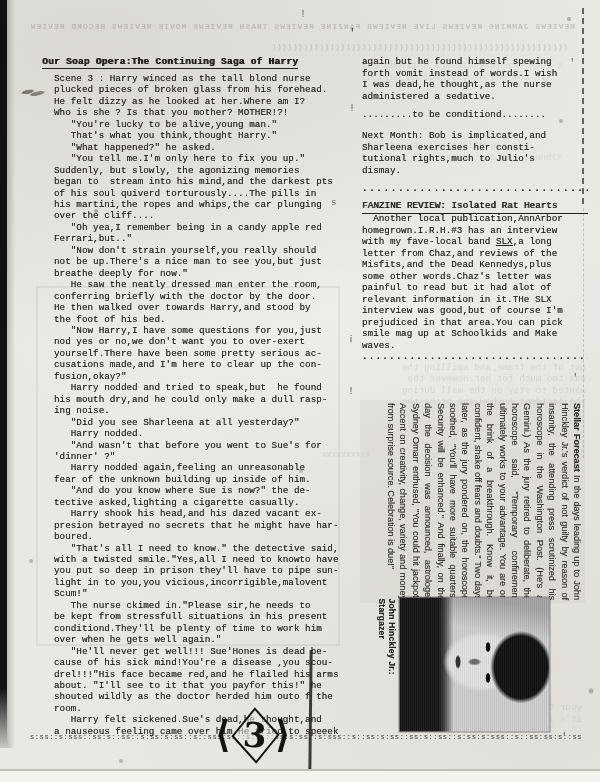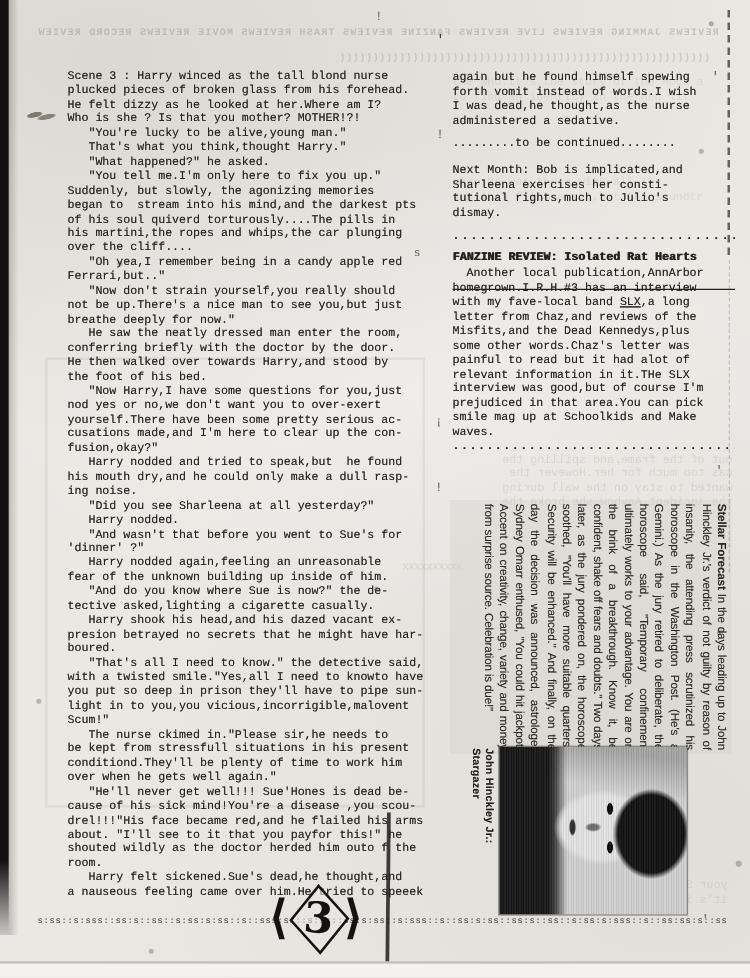--- a/index.html
+++ b/index.html
@@ -39,21 +39,21 @@
   .col-left{position:absolute;left:42px;top:51px;width:302px;z-index:3;}
   .lc-title{font:bold 9.6px "Liberation Mono",monospace;letter-spacing:.2px;border-bottom:1.4px solid #26231e;display:inline-block;padding-bottom:1px;text-shadow:.6px 0 0 currentColor;}
   .lc-body{margin-top:4px;font-size:9.3px;line-height:11.45px;margin-left:12px;}
 
   
   .rc{position:absolute;left:362px;width:226px;z-index:3;font-size:9.3px;line-height:11.5px;}
   .rc-cont{top:56px;}
   .rc-tbc{top:109px;}
   .rc-next{top:130px;}
   .rc-dots1{top:183px;font-weight:bold;letter-spacing:1.6px;white-space:nowrap;overflow:hidden;width:226px;}
-  .rc-fzhead{top:200px;font-weight:bold;border-bottom:1.4px solid #26231e;padding-bottom:19px;text-shadow:.6px 0 0 currentColor;white-space:nowrap;}
+  .rc-fzhead{top:200px;font-weight:normal;border-bottom:1.4px solid #26231e;padding-bottom:1px;text-shadow:.6px 0 0 currentColor;white-space:nowrap;}
   .rc-fzbody{top:213px;}
   .rc-dots2{top:351px;font-weight:bold;letter-spacing:1.2px;white-space:nowrap;overflow:hidden;width:226px;}
   .u{text-decoration:underline;margin-top:24px;}
 
   
   .clip{position:absolute;left:371px;top:389px;width:203px;height:225px;transform:rotate(90deg);z-index:2;
     background:rgba(205,202,194,.30);padding:2px 3px;box-sizing:border-box;
     font-family:"Liberation Sans",sans-serif;font-size:9.4px;line-height:12.4px;letter-spacing:-.15px;
     text-align:justify;color:#2b2925;text-shadow:0 0 .4px rgba(40,38,34,.4);}
   .clip-lead{font-weight:bold;}
@@ -129,20 +129,21 @@
 wanted to stay on the wall during
 the incident.Anyhow,she broke the</div>
   <div class="ghost g-bottom pre mirror">your Spliff with Gronzo Dread.Se
 it's in your collection!</div>
   <div class="ghost g-x">XXXXXXXXXX</div>
   <div class="g-box"></div>
   <div class="smudge"></div>
   <div class="specks"></div>
 
   <div class="col-left">
+    <div class="lc-title type">Our Soap Opera:The Continuing Saga of Harry</div>
     <div class="lc-body type pre">Scene 3 : Harry winced as the tall blond nurse
 plucked pieces of broken glass from his forehead.
 He felt dizzy as he looked at her.Where am I?
 Who is she ? Is that you mother? MOTHER!?!
    "You're lucky to be alive,young man."
    That's what you think,thought Harry."
    "What happened?" he asked.
    "You tell me.I'm only here to fix you up."
 Suddenly, but slowly, the agonizing memories
 began to  stream into his mind,and the darkest pts
@@ -193,21 +194,21 @@
 shouted wildly as the doctor herded him outo f the
 room.
    Harry felt sickened.Sue's dead,he thought,and
 a nauseous feeling came over him.He tried to speeek</div>
   </div>
 
   <div class="rc rc-cont type pre">again but he found himself spewing
 forth vomit instead of words.I wish
 I was dead,he thought,as the nurse
 administered a sedative.</div>
-  <div class="rc rc-tbc type pre">.........to be continued........</div>
+  <div class="rc rc-tbc type pre">.........to be conditiond........</div>
   <div class="rc rc-next type pre">Next Month: Bob is implicated,and
 Sharleena exercises her consti-
 tutional rights,much to Julio's
 dismay.</div>
   <div class="rc rc-dots1 type">......................................</div>
   <div class="rc rc-fzhead type">FANZINE REVIEW: Isolated Rat Hearts</div>
   <div class="rc rc-fzbody type pre"><span>  Another local publication,AnnArbor
 homegrown.I.R.H.#3 has an interview
 with my fave-local band </span><span class="u">SLX</span><span>,a long
 letter from Chaz,and reviews of the

